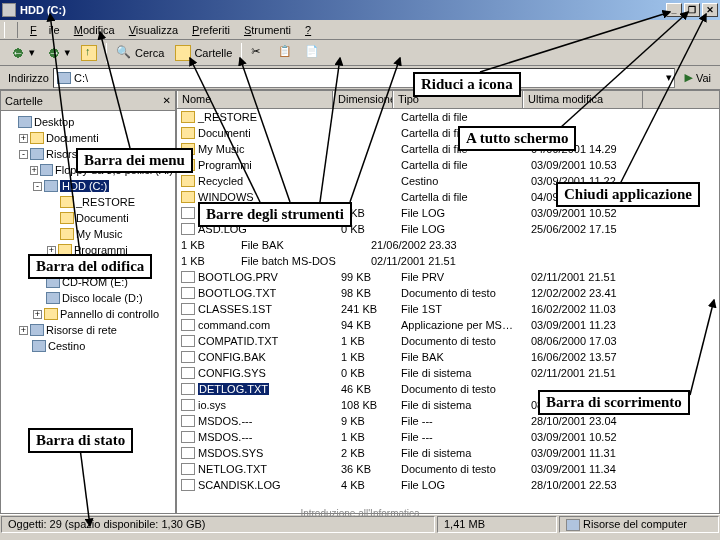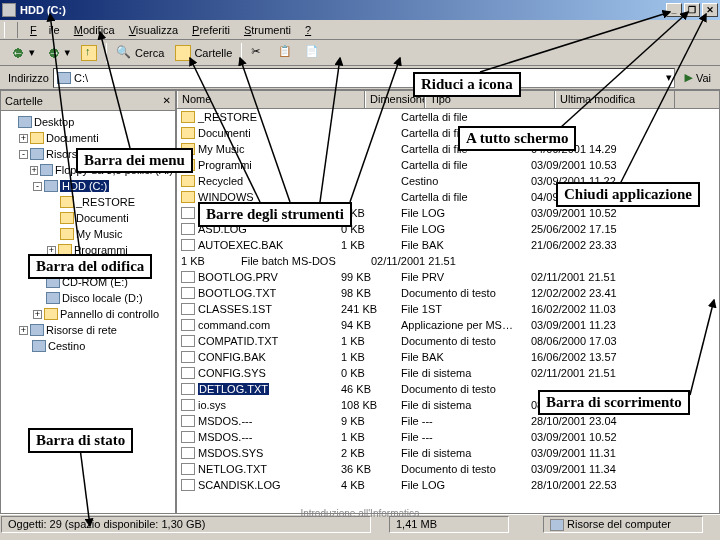--- a/index.html
+++ b/index.html
@@ -26,34 +26,34 @@
 .tree{flex:1;overflow:auto;padding:3px 2px}
 .tn{white-space:nowrap;display:flex;align-items:center;height:16px;gap:2px}
 .tn .pm{width:9px;height:9px;border:1px solid #808080;font-size:9px;line-height:7px;text-align:center;background:#fff;cursor:pointer}
 .tn .sp{display:inline-block}
 .tn .fic{width:14px;height:12px;background:#ffe69c;border:1px solid #c8a028;display:inline-block}
 .tn .dic{width:14px;height:12px;background:#b0c4de;border:1px solid #6080a0;display:inline-block}
 .tn.sel span.lbl{background:#0a246a;color:#fff;padding:0 2px}
 .listpane{flex:1;background:#fff;border:1px solid #808080;display:flex;flex-direction:column;position:relative}
 .colhdr{height:18px;background:#d4d0c8;display:flex;border-bottom:1px solid #808080}
 .colhdr .col{border-right:1px solid #808080;border-left:1px solid #fff;padding:2px 4px;font-size:11px;overflow:hidden}
-.col.c1{width:188px}.col.c2{width:60px;text-align:right}.col.c3{width:130px}.col.c4{width:120px}
+.col.c1{width:156px}.col.c2{width:60px;text-align:right}.col.c3{width:130px}.col.c4{width:120px}
 .rows{flex:1;overflow:auto}
 .row{display:flex;height:16px;align-items:center}
 .row .c{padding:0 4px;overflow:hidden;white-space:nowrap}
 .row .c1{width:160px;display:flex;align-items:center;gap:3px}
 .row .c2{width:60px;text-align:left}
 .row .c3{width:130px}
 .row .c4{width:120px}
 .fico{width:14px;height:12px;display:inline-block;background:#fff;border:1px solid #888}
 .fico.folder{background:#ffe69c;border-color:#c8a028}
 .row.sel .c1 .nm{background:#0a246a;color:#fff;outline:1px dotted #fff;padding:0 1px}
 .statusbar{height:20px;background:#d4d0c8;border-top:1px solid #fff;display:flex;align-items:center}
 .statusbar .sp1{flex:1;padding:0 6px;border:1px solid #808080;border-top-color:#808080;border-left-color:#808080;border-right-color:#fff;border-bottom-color:#fff;margin:1px;height:17px;line-height:15px;font-size:11px}
-.statusbar .sp2{width:120px;padding:0 6px;margin:17px;height:17px;line-height:15px;font-size:11px;display:flex;align-items:center;gap:3px;border:1px solid #808080;border-right-color:#fff;border-bottom-color:#fff}
+.statusbar .sp2{width:120px;padding:0 6px;margin:1px;height:17px;line-height:15px;font-size:11px;display:flex;align-items:center;gap:3px;border:1px solid #808080;border-right-color:#fff;border-bottom-color:#fff}
 .annot{position:absolute;background:#fff;border:2px solid #000;padding:2px 6px;font-family:"Times New Roman",serif;font-size:15px;font-weight:bold;z-index:100;white-space:nowrap}
 .arrow{position:absolute;z-index:90;pointer-events:none}
 .ic-back{background:radial-gradient(circle,#3a7c3a 40%,transparent 41%);position:relative}
 .ic-back::after{content:"←";color:#fff;position:absolute;left:2px;top:-1px;font-size:12px}
 .ic-up{background:#ffe69c;border:1px solid #c8a028;position:relative}
 .ic-up::after{content:"↑";color:#2a6e2a;position:absolute;left:3px;top:-1px;font-weight:bold}
 .ic-search::after{content:"🔍";font-size:12px}
 .ic-folders{background:#ffe69c;border:1px solid #c8a028}
 .ic-hist::after{content:"🕐";font-size:12px}
 .ic-cut::after{content:"✂";font-size:11px}
@@ -299,24 +299,20 @@
         <div class="row">
           <div class="c c1">
             <span class="fico"></span>
             <span class="nm">ASD.LOG</span>
           </div>
           <div class="c c2">0 KB</div>
           <div class="c c3">File LOG</div>
           <div class="c c4">25/06/2002 17.15</div>
         </div>
         <div class="row">
-          <div class="c c1">
-            <span class="fico"></span>
-            <span class="nm">AUTOEXEC.BAK</span>
-          </div>
           <div class="c c2">1 KB</div>
           <div class="c c3">File BAK</div>
           <div class="c c4">21/06/2002 23.33</div>
         </div>
         <div class="row">
           <div class="c c2">1 KB</div>
           <div class="c c3">File batch MS-DOS</div>
           <div class="c c4">02/11/2001 21.51</div>
         </div>
         <div class="row">

